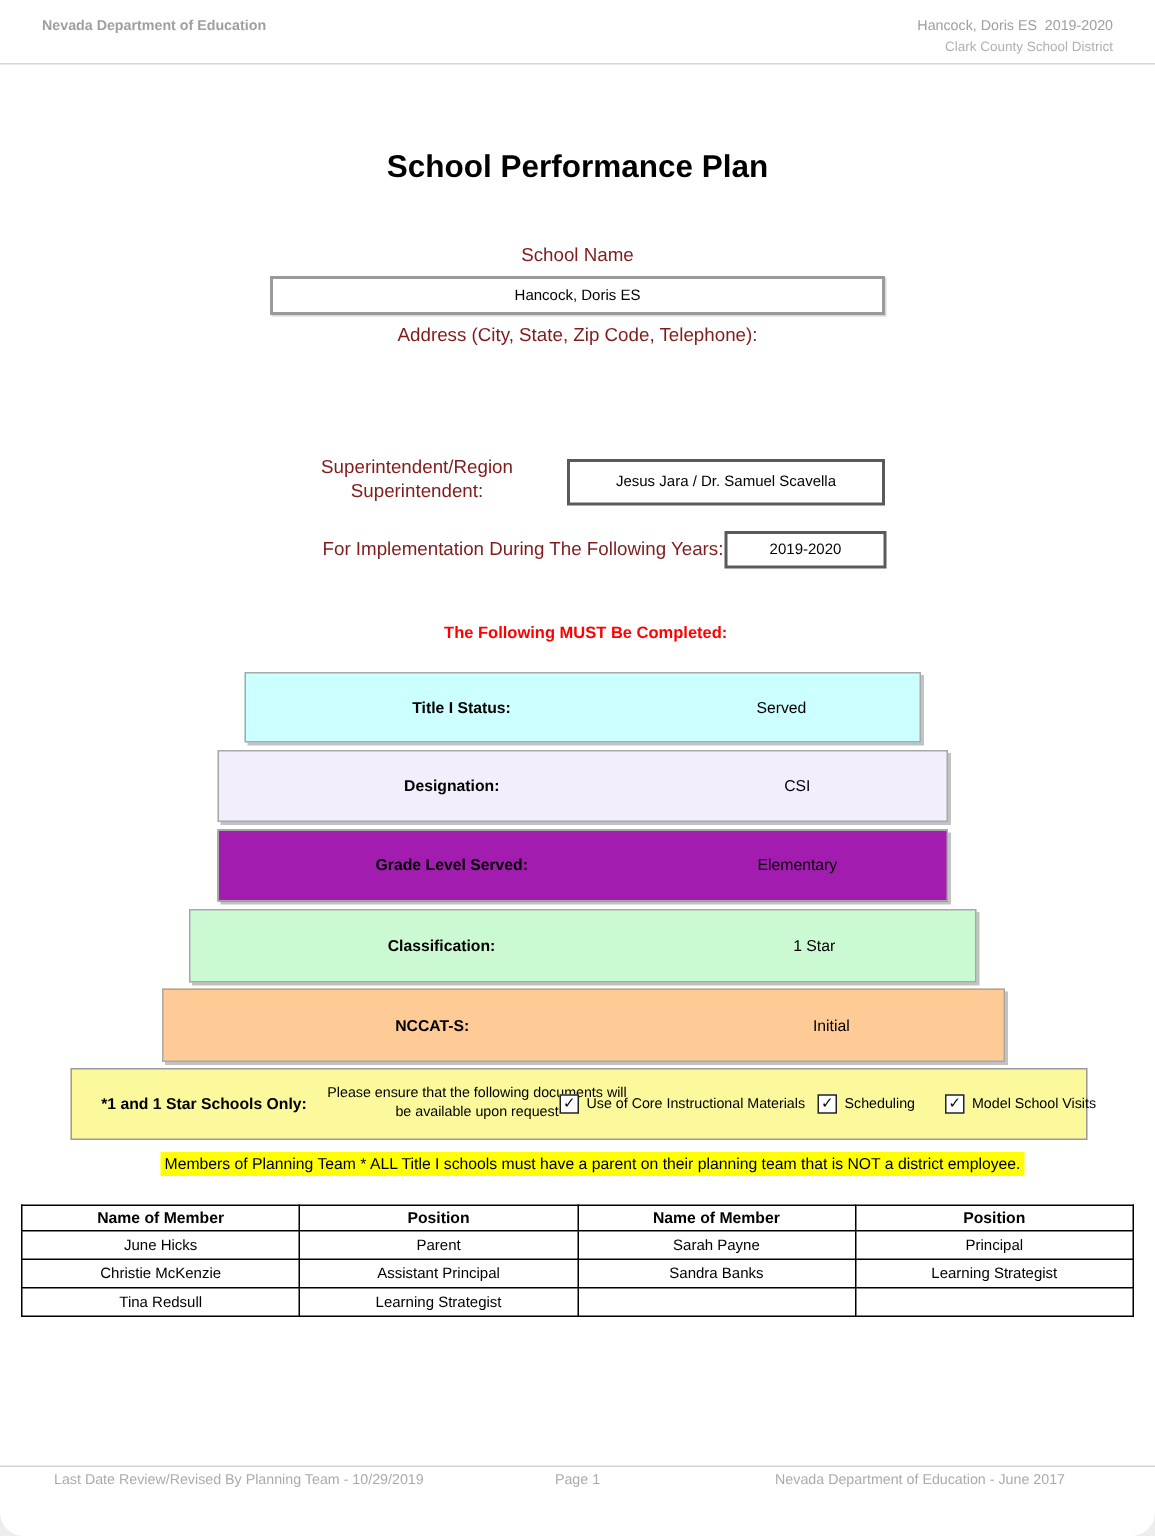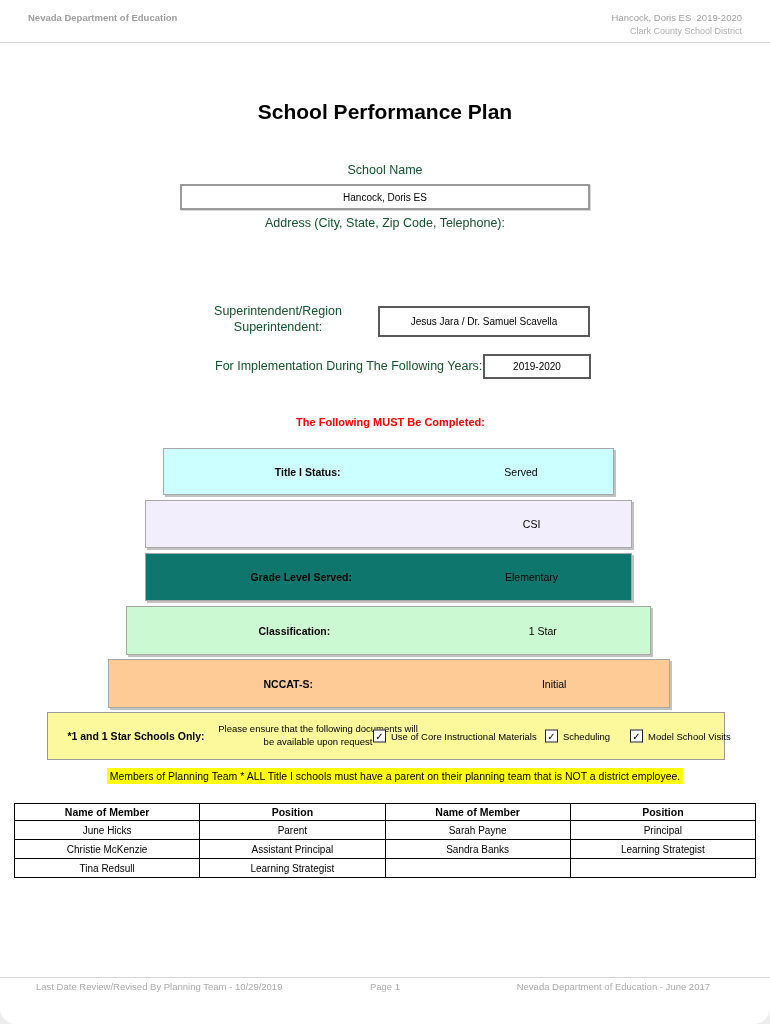--- a/index.html
+++ b/index.html
@@ -7,21 +7,21 @@
     position:relative;width:770px;height:1024px;background:#ffffff;
     font-family:"Liberation Sans","DejaVu Sans",sans-serif;color:#000;
     border-radius:0 0 16px 16px;overflow:hidden;margin:0 auto;
   }
   .hdr-left{position:absolute;left:28px;top:12px;font-size:9.5px;font-weight:bold;color:#9f9f9f;}
   .hdr-right1{position:absolute;right:28px;top:12px;font-size:9.5px;font-weight:normal;color:#9f9f9f;white-space:pre;}
   .hdr-right2{position:absolute;right:28px;top:26px;font-size:9px;color:#b0b0b0;}
   .rule-top{position:absolute;left:0;right:0;top:42px;border-top:1px solid #d6d6d6;}
   .doc-title{position:absolute;left:0;right:0;top:100px;text-align:center;font-size:21px;font-weight:bold;}
 
-  .field-label{position:absolute;text-align:center;font-size:12.5px;color:#14532d;}
+  .field-label{position:absolute;text-align:center;font-size:12.5px;color:#7f1d1d;}
   .lbl-school{left:0;right:0;top:163px;}
   .lbl-address{left:0;right:0;top:216px;}
   .lbl-super{left:198px;width:160px;top:303px;line-height:1.3;}
   .lbl-impl{left:215px;top:359px;text-align:left;}
 
   .fbox{position:absolute;background:#fff;display:flex;flex-direction:column;justify-content:center;
         align-items:center;font-size:10px;text-align:center;}
   .box-gray{border:2px solid #9a9a9a;box-shadow:1px 1px 0 #d8d8d8;}
   .box-dark{border:2px solid #5a5a5a;}
   .box-school{left:180px;top:184px;width:406px;height:22px;}
@@ -90,23 +90,24 @@
     <span>2019-2020</span>
   </div>
 
   <div class="notice-red" style="color: rgb(255, 0, 0); margin-left: 11px;">The Following MUST Be Completed:</div>
 
   <div class="bar" style="left: 163px; top: 448px; width: 449px; height: 45px; background-color: rgb(204, 255, 255);">
     <span class="bar-label">Title I Status:</span>
     <span class="bar-value">Served</span>
   </div>
   <div class="bar" style="left: 145px; top: 500px; width: 485px; height: 46px; background-color: rgb(243, 238, 251);">
+    <span class="bar-label">Designation:</span>
     <span class="bar-value">CSI</span>
   </div>
-  <div class="bar" style="left: 145px; top: 553px; width: 485px; height: 46px; background-color: #0f766e;">
+  <div class="bar" style="left: 145px; top: 553px; width: 485px; height: 46px; background-color: #a21caf;">
     <span class="bar-label">Grade Level Served:</span>
     <span class="bar-value">Elementary</span>
   </div>
   <div class="bar" style="left: 126px; top: 606px; width: 523px; height: 47px; background-color: rgb(203, 250, 210);">
     <span class="bar-label">Classification:</span>
     <span class="bar-value">1 Star</span>
   </div>
   <div class="bar" style="left: 108px; top: 659px; width: 560px; height: 47px; background-color: rgb(254, 203, 151);">
     <span class="bar-label">NCCAT-S:</span>
     <span class="bar-value">Initial</span>

